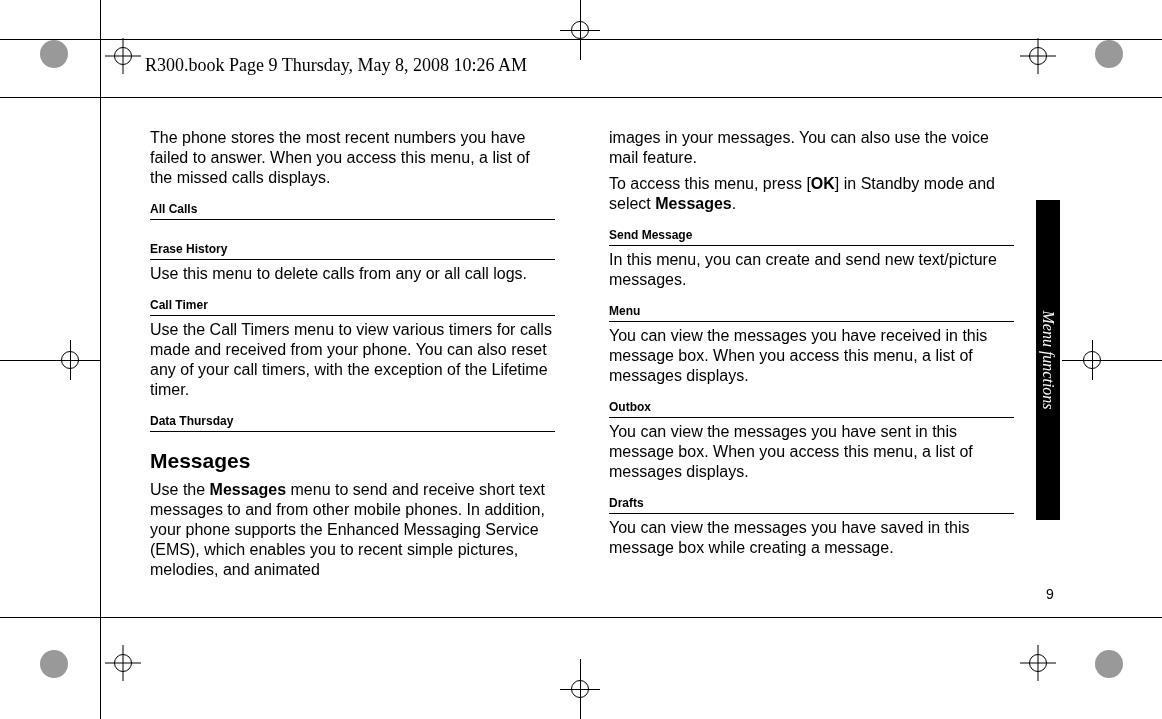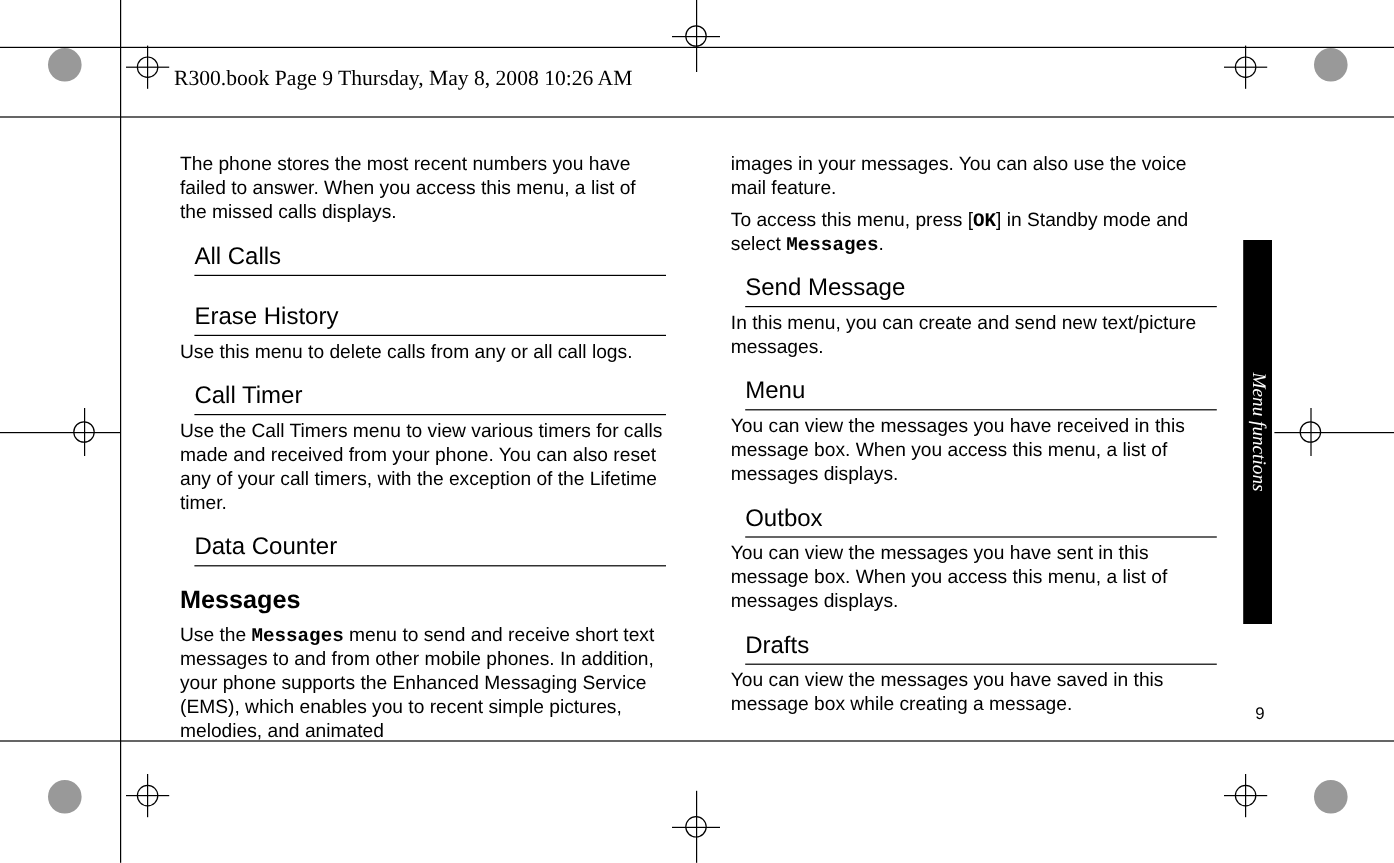--- a/index.html
+++ b/index.html
@@ -60,32 +60,32 @@
     display:flex;
     gap:54px;
   }
   .col {
     width:405px;
     font-size:16px;
     line-height:1.25;
   }
   .col p { margin:0 0 6px 0; }
   .section-bold {
-    font-weight:normal;
-    font-size:20px;
+    font-weight:bold;
+    font-size:12px;
     border-bottom:1px solid #000;
-    margin:14px 0 4px 12px;
+    margin:14px 0 4px 0;
     padding-bottom:2px;
   }
   h2.big {
     font-size:21px;
     font-weight:bold;
     margin:16px 0 6px 0;
   }
-  .ok { font-weight:bold;font-family:Liberation Mono, monospace; }
+  .ok { font-weight:bold; }
 
   .tab {
     position:absolute;
     left:1036px;
     top:200px;
     width:24px;
     height:320px;
     background:#000;
   }
   .tab span {
@@ -159,21 +159,21 @@
 <div class="header-text">R300.book  Page 9  Thursday, May 8, 2008  10:26 AM</div>
 
 <div class="content">
   <div class="col">
     <p>The phone stores the most recent numbers you have failed to answer. When you access this menu, a list of the missed calls displays.</p>
     <div class="section-bold">All Calls</div>
     <div class="section-bold" style="margin-top:22px">Erase History</div>
     <p>Use this menu to delete calls from any or all call logs.</p>
     <div class="section-bold">Call Timer</div>
     <p>Use the Call Timers menu to view various timers for calls made and received from your phone. You can also reset any of your call timers, with the exception of the Lifetime timer.</p>
-    <div class="section-bold">Data Counter</div>
+    <div class="section-bold">Data Thursday</div>
     <h2 class="big">Messages</h2>
     <p>
       <span>Use the </span><span class="ok">Messages</span><span> menu to send and receive short text messages to and from other mobile phones. In addition, your phone supports the Enhanced Messaging Service (EMS), which enables you to recent simple pictures, melodies, and animated</span>
     </p>
   </div>
 
   <div class="col">
     <p>images in your messages. You can also use the voice mail feature.</p>
     <p>
       <span>To access this menu, press [</span><span class="ok">OK</span><span>] in Standby mode and select </span><span class="ok">Messages</span><span>.</span>

